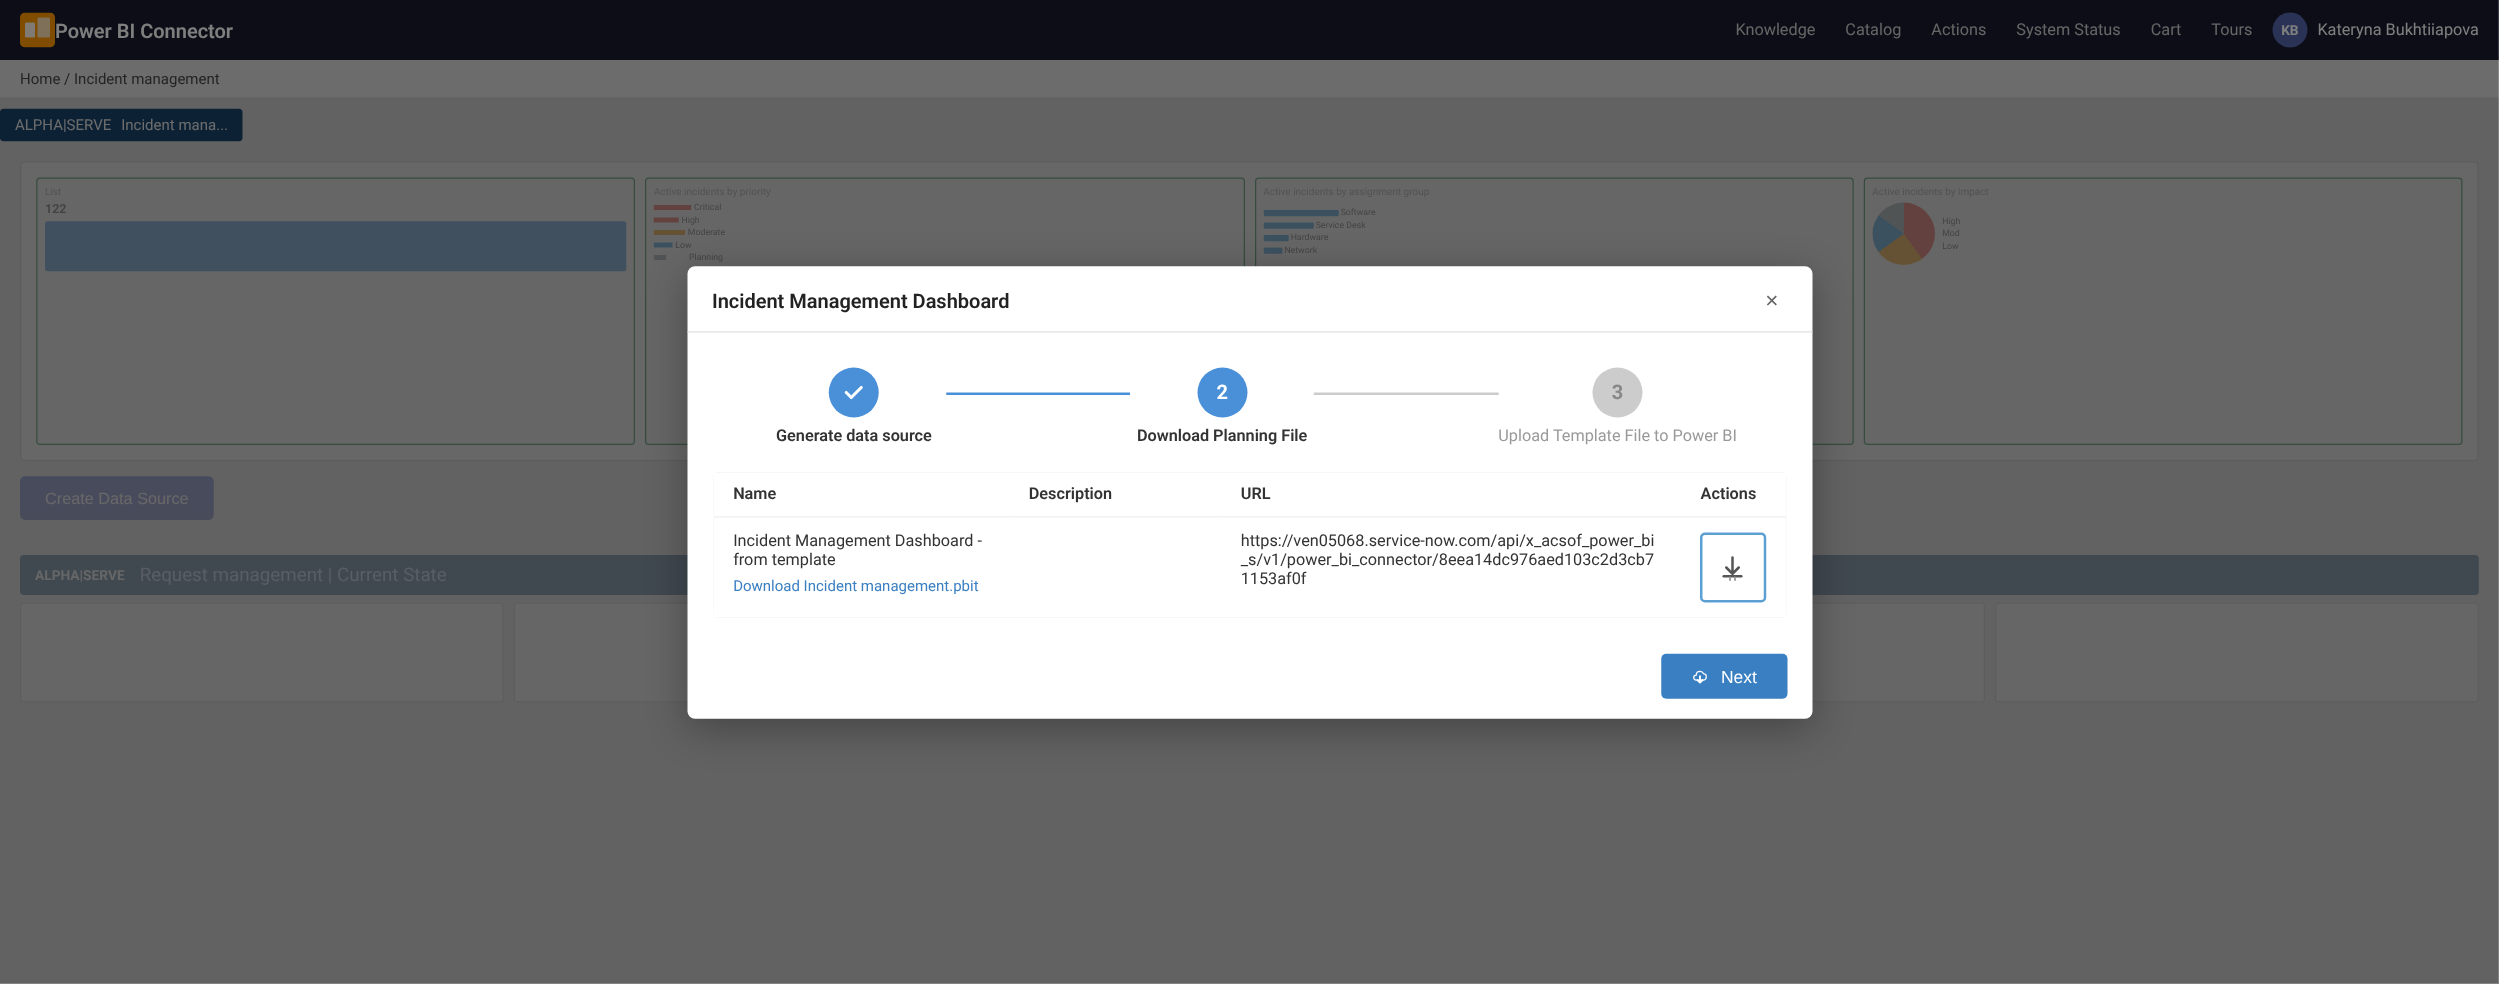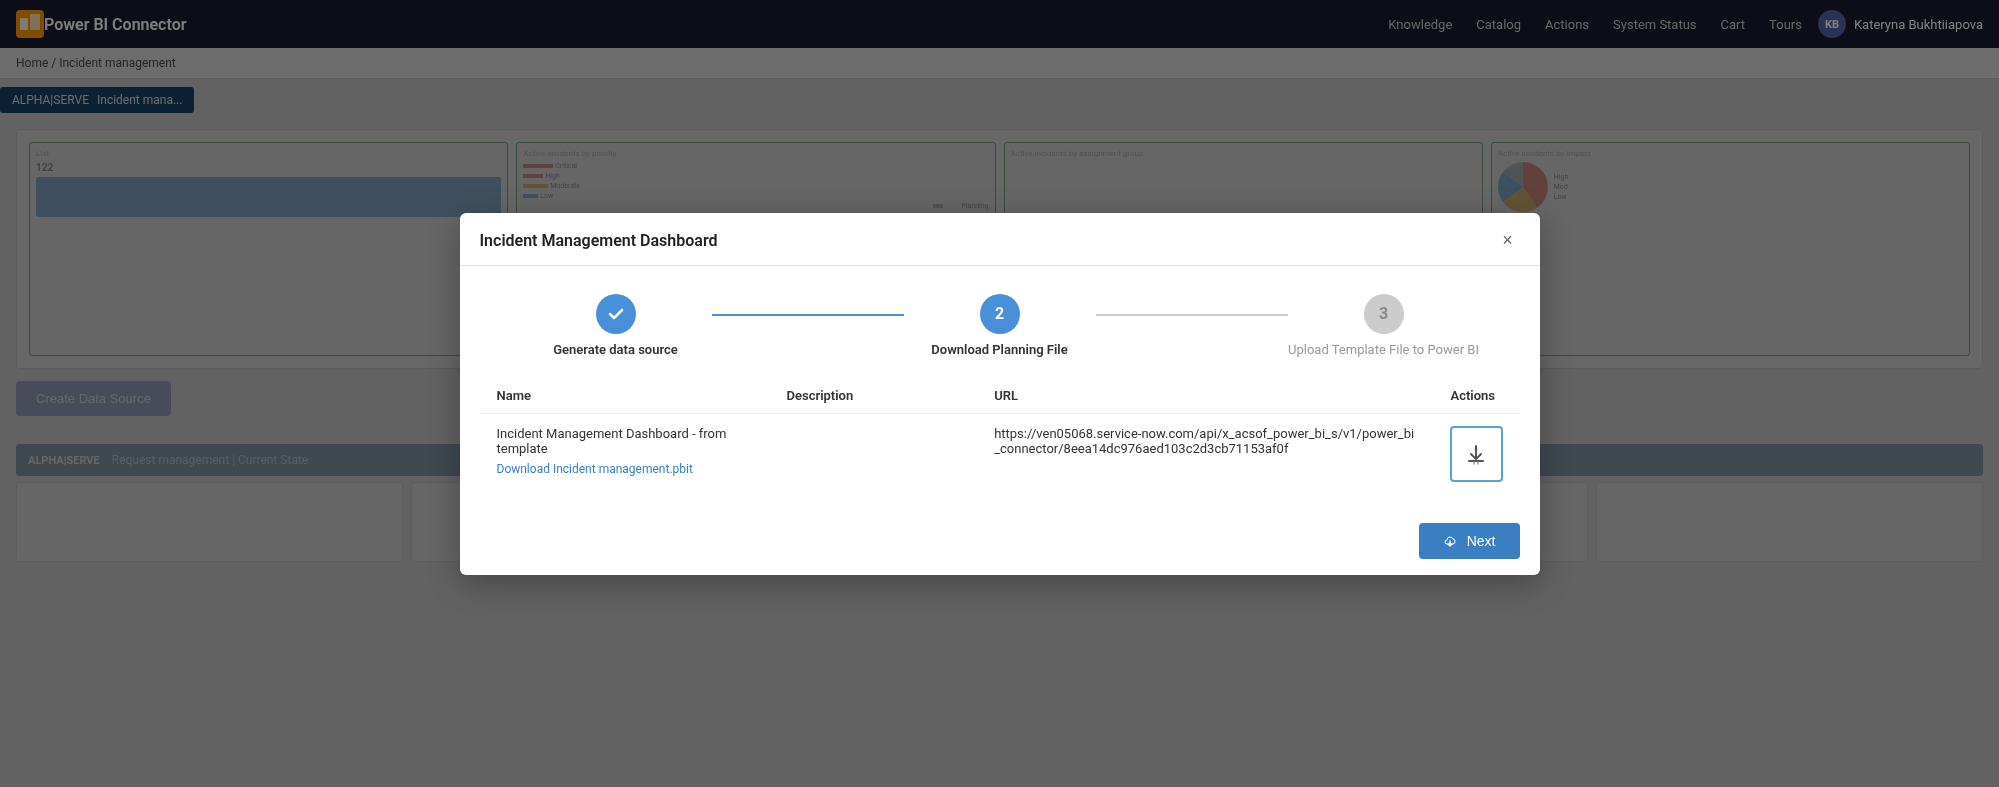--- a/index.html
+++ b/index.html
@@ -144,21 +144,21 @@
       display: flex;
       align-items: center;
       justify-content: center;
       z-index: 100;
     }
 
     
     .modal {
       background: white;
       border-radius: 6px;
-      width: 1080px;
+      width: 900px;
       max-width: 95%;
       box-shadow: 0 8px 32px rgba(0,0,0,0.3);
       position: relative;
     }
 
     .modal-header {
       padding: 16px 20px 12px;
       border-bottom: 1px solid #e0e0e0;
       display: flex;
       align-items: center;
@@ -442,28 +442,46 @@
                 <span style="font-size:7px;">High</span>
               </div>
             <div style="display:flex;align-items:center;gap:2px;">
                 <div style="width:25px;height:4px;background:#f39c12;"></div>
                 <span style="font-size:7px;">Moderate</span>
               </div>
             <div style="display:flex;align-items:center;gap:2px;">
                 <div style="width:15px;height:4px;background:#3498db;"></div>
                 <span style="font-size:7px;">Low</span>
               </div>
-            <div style="display:flex;align-items:center;gap:18px;justify-content:flex-end;">
+            <div style="display:flex;align-items:center;gap:18px;">
                 <div style="width:10px;height:4px;background:#95a5a6;"></div>
                 <span style="font-size:7px;">Planning</span>
               </div>
           </div>
         </div>
         <div class="preview-card">
           <div style="font-size:8px;color:#999;">Active incidents by assignment group</div>
+          <div style="margin-top:8px;display:flex;flex-direction:column;gap:2px;">
+            <div style="display:flex;align-items:center;gap:2px;">
+                <div style="width:60px;height:5px;background:#3498db;border-radius:1px;"></div>
+                <span style="font-size:7px;">Software</span>
+              </div>
+            <div style="display:flex;align-items:center;gap:2px;">
+                <div style="width:40px;height:5px;background:#3498db;border-radius:1px;"></div>
+                <span style="font-size:7px;">Service Desk</span>
+              </div>
+            <div style="display:flex;align-items:center;gap:2px;">
+                <div style="width:20px;height:5px;background:#3498db;border-radius:1px;"></div>
+                <span style="font-size:7px;">Hardware</span>
+              </div>
+            <div style="display:flex;align-items:center;gap:2px;">
+                <div style="width:15px;height:5px;background:#3498db;border-radius:1px;"></div>
+                <span style="font-size:7px;">Network</span>
+              </div>
+          </div>
         </div>
         <div class="preview-card">
           <div style="font-size:8px;color:#999;">Active incidents by impact</div>
           <div style="display:flex;align-items:center;gap:6px;margin-top:4px;">
             <div style="width:50px;height:50px;border-radius:50%;background:conic-gradient(#e74c3c 0 40%, #f39c12 40% 65%, #3498db 65% 85%, #95a5a6 85% 100%);"></div>
             <div style="font-size:7px;display:flex;flex-direction:column;gap:2px;">
               <span>High</span>
                 <span>Mod</span>
                 <span>Low</span>
             </div>
@@ -474,21 +492,21 @@
       
       <button class="create-source-btn">Create Data Source</button>
     </div>
 
     
 
     
     <div style="margin-top: 20px; opacity: 0.4; padding: 0 16px;">
       <div style="background:#1d4e7c;height:32px;border-radius:3px;display:flex;align-items:center;padding:0 12px;gap:12px;">
         <span style="color:white;font-size:11px;font-weight:bold;">ALPHA|SERVE</span>
-        <span style="color:#aad0f0;font-size:12px;">Request management | Current State</span>
+        <span style="color:#aad0f0;font-size:15px;">Request management | Current State</span>
       </div>
       <div style="display:flex;gap:8px;margin-top:6px;">
         <div style="background:white;flex:1;height:80px;border-radius:3px;border:1px solid #ccc;"></div>
         <div style="background:white;flex:1;height:80px;border-radius:3px;border:1px solid #ccc;"></div>
         <div style="background:white;flex:1;height:80px;border-radius:3px;border:1px solid #ccc;"></div>
         <div style="background:white;flex:1;height:80px;border-radius:3px;border:1px solid #ccc;"></div>
         <div style="background:white;flex:1;height:80px;border-radius:3px;border:1px solid #ccc;"></div>
       </div>
     </div>
   </div>

